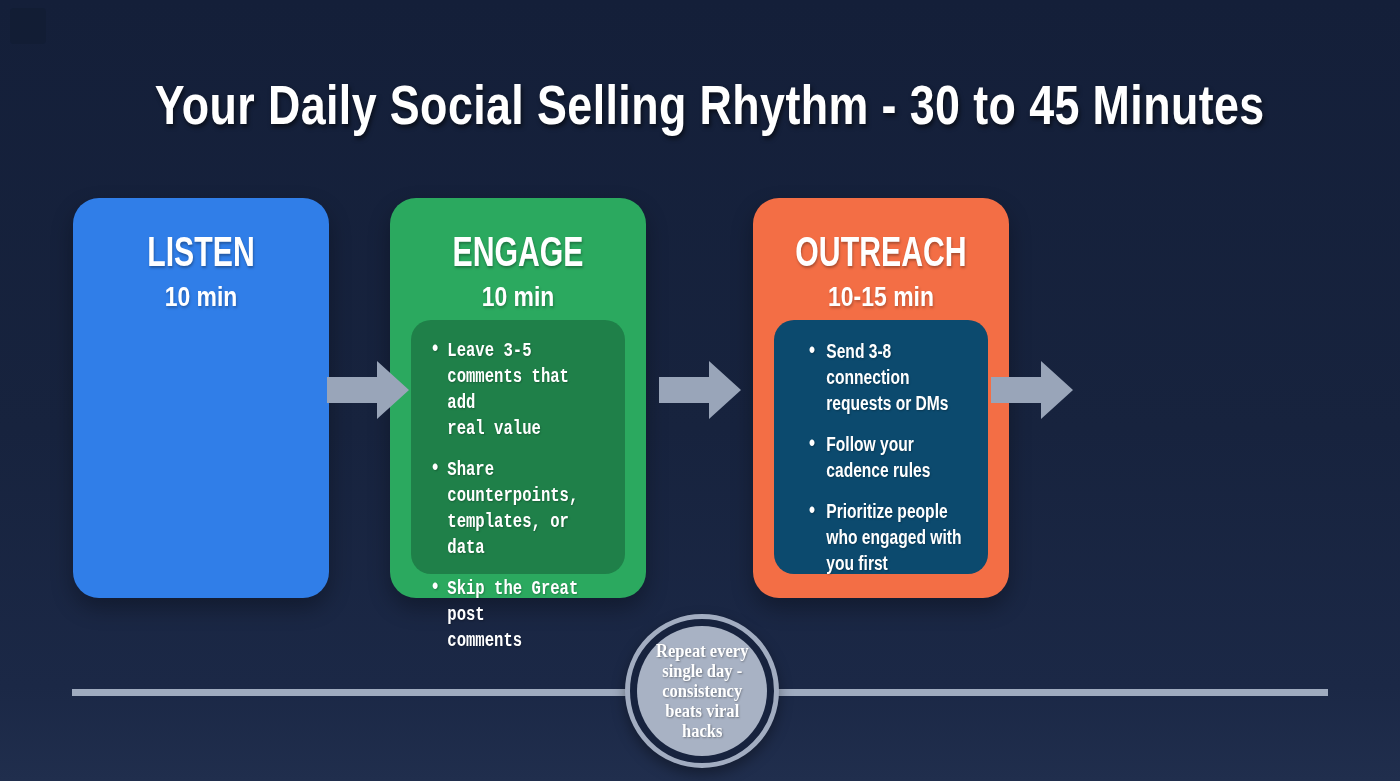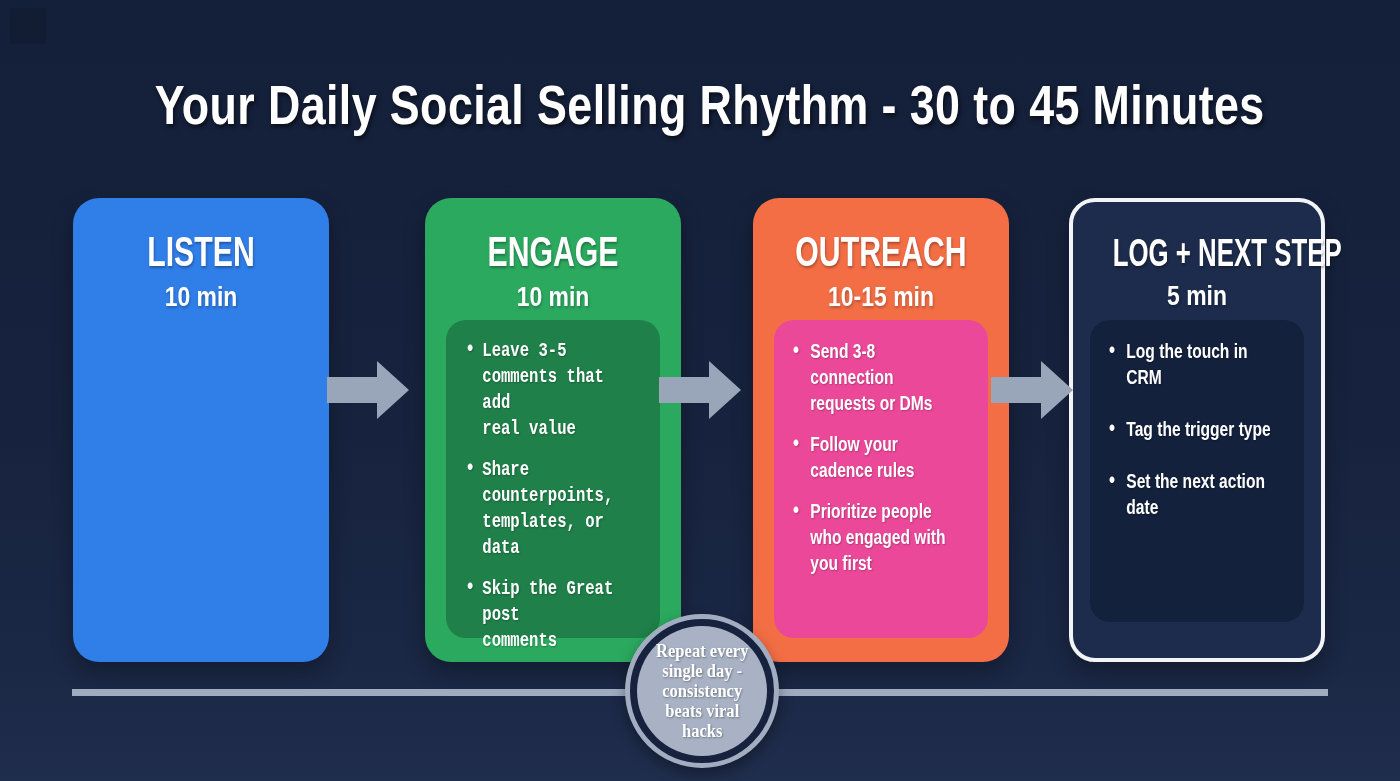--- a/index.html
+++ b/index.html
@@ -9,24 +9,24 @@
     background:linear-gradient(180deg,#141f39 0%,#17233e 55%,#1b2846 88%,#202e4d 100%);
   }
   .corner-mark{position:absolute;left:10px;top:8px;width:36px;height:36px;border-radius:4px;opacity:.55;}
   .title-wrap{position:absolute;top:72px;left:16px;right:0;text-align:center;}
   .page-title{
     display:inline-block;margin:0;color:#fff;font-size:56px;font-weight:bold;
     white-space:nowrap;transform:scaleX(0.80);transform-origin:center top;
     letter-spacing:0.5px;text-shadow:2px 3px 5px rgba(0,0,0,0.55);
   }
   .card{
-    position:absolute;top:198px;width:256px;height:464px;border-radius:26px;
+    position:absolute;top:198px;width:256px;height:400px;border-radius:26px;
     box-shadow:0 10px 22px rgba(0,0,0,0.30);
   }
-  .c1{left:73px}.c2{left:425px}.c3{left:737px}
+  .c1{left:73px}.c2{left:390px}.c3{left:737px}
   .c4{left:1069px;border:4px solid #f2f4f7;box-sizing:border-box;}
   .card-title{
     margin:30px 0 0;text-align:center;color:#fff;font-size:42px;font-weight:bold;
     white-space:nowrap;transform:scaleX(0.72);transform-origin:center top;
     text-shadow:1px 2px 3px rgba(0,0,0,0.30);
   }
   .c4 .card-title{font-size:38px;transform:scaleX(0.68);}
   .card-duration{
     margin-top:6px;text-align:center;color:#fff;font-size:27px;font-weight:bold;
     transform:scaleX(0.85);transform-origin:center top;
@@ -92,47 +92,34 @@
 templates, or data</span></li>
         <li><span class="bullet-text">Skip the Great post
 comments</span></li>
       </ul>
     </div>
   </div>
 
   <div class="card c3" style="background-color: rgb(243, 110, 69); margin-left: 16px;">
     <h2 class="card-title">OUTREACH</h2>
     <div class="card-duration">10-15 min</div>
-    <div class="panel" style="background-color: #ec4899;">
+    <div class="panel" style="background-color: #0c4a6e; padding-left: 16px;">
       <ul class="bullets">
         <li><span class="bullet-text">Send 3-8
 connection
 requests or DMs</span></li>
         <li><span class="bullet-text">Follow your
 cadence rules</span></li>
         <li><span class="bullet-text">Prioritize people
 who engaged with
 you first</span></li>
       </ul>
     </div>
   </div>
 
-  <div class="card c4" style="background-color: rgb(29, 44, 76); border-color: rgb(242, 244, 247);">
-    <h2 class="card-title">LOG + NEXT STEP</h2>
-    <div class="card-duration">5 min</div>
-    <div class="panel" style="background-color: rgb(20, 33, 60);">
-      <ul class="bullets">
-        <li><span class="bullet-text">Log the touch in
-CRM</span></li>
-        <li><span class="bullet-text">Tag the trigger type</span></li>
-        <li><span class="bullet-text">Set the next action
-date</span></li>
-      </ul>
-    </div>
-  </div>
 
   <svg class="arrow a1" viewBox="0 0 84 62">
     <polygon points="0,18 50,18 50,2 82,31 50,60 50,44 0,44" fill="#99A5B9"></polygon>
   </svg>
   <svg class="arrow a2" viewBox="0 0 84 62">
     <polygon points="0,18 50,18 50,2 82,31 50,60 50,44 0,44" fill="#99A5B9"></polygon>
   </svg>
   <svg class="arrow a3" viewBox="0 0 84 62">
     <polygon points="0,18 50,18 50,2 82,31 50,60 50,44 0,44" fill="#99A5B9"></polygon>
   </svg>

